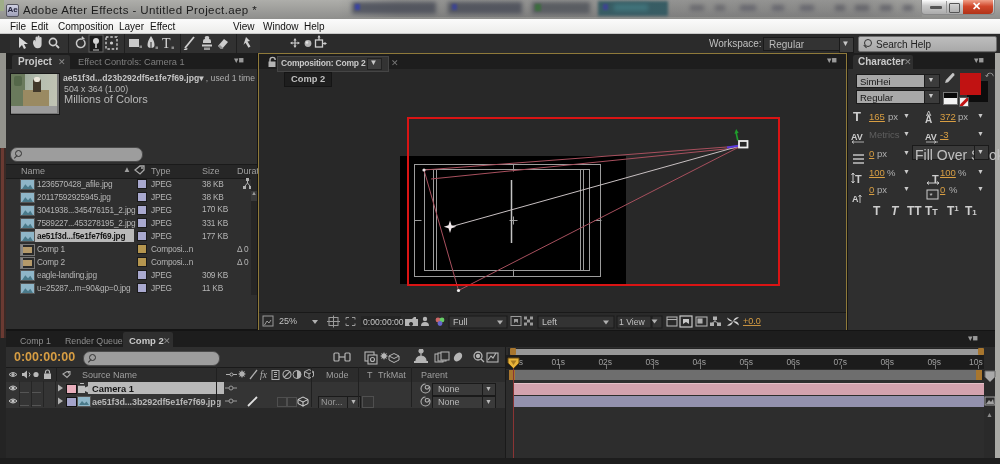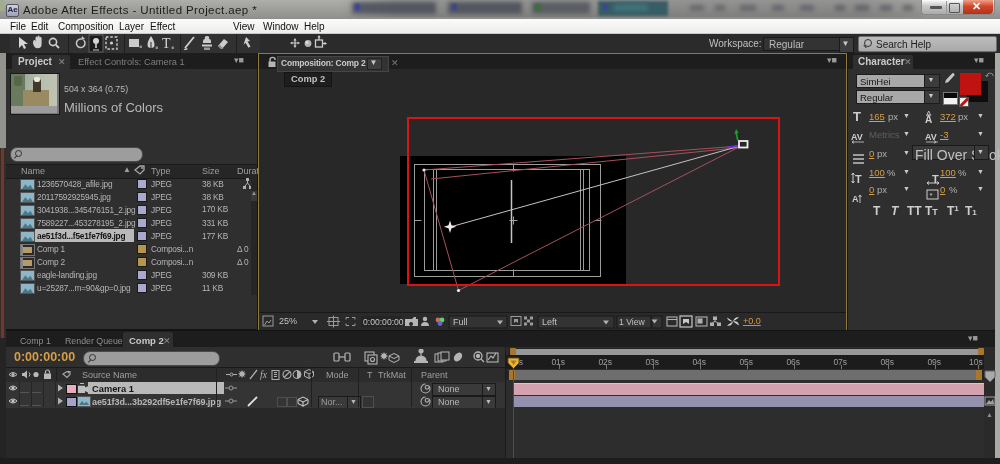--- a/index.html
+++ b/index.html
@@ -156,22 +156,23 @@
     <div class="abs" style="left:4px;top:4px;width:48px;height:40px;background:#777;border:1px solid #191919;">
 
       <div class="abs" style="left:0;top:0;width:46px;height:32px;background:linear-gradient(100deg,#9aa898 20%,#b6beb0 60%,#c2c4b4);"></div>
       <div class="abs" style="left:0;top:0px;width:14px;height:32px;background:#6a7a5c;"></div>
       <div class="abs" style="left:3px;top:2px;width:8px;height:10px;background:#55684a;border-radius:2px;"></div>
       <div class="abs" style="left:12px;top:16px;width:26px;height:16px;background:#9a8a62;"></div>
       <div class="abs" style="left:22px;top:5px;width:8px;height:13px;background:#41382a;border-radius:2px 2px 0 0;"></div>
       <div class="abs" style="left:23px;top:3px;width:6px;height:5px;background:#ece8dc;border-radius:2px;"></div>
       <div class="abs" style="left:0;top:32px;width:46px;height:7px;background:#9c9c9c;"></div>
     </div>
-    <div class="tx" style="left:58px;top:14.5px;font-size:8.8px;color:#b9b9b9;">504 x 364 (0.75)</div>
-    <div class="tx" style="left:58px;top:31px;font-size:13px;color:#b9b9b9;">Millions of Colors</div>
+    <div class="tx" style="left:57px;top:4px;font-size:8.6px;font-weight:bold;color:#c6c6c6;">ae51f3d...d23b292df5e1fe7f69.jpg▾ <span style="font-weight:normal;color:#b0b0b0;">, used 1 time</span></div>
+    <div class="tx" style="left:58px;top:14.5px;font-size:8.8px;color:#b9b9b9;">504 x 364 (1.00)</div>
+    <div class="tx" style="left:58px;top:24px;font-size:11px;color:#b9b9b9;">Millions of Colors</div>
 
     <div class="abs" style="left:4px;top:78px;width:131px;height:13px;background:#9d9d9d;border:1px solid #4a4a4a;border-radius:7px;"></div>
     <div class="abs" style="left:9px;top:81px;width:5px;height:5px;border:1.3px solid #333;border-radius:50%;"></div>
     <div class="abs" style="left:8px;top:86.5px;width:3.5px;height:1.3px;background:#333;transform:rotate(135deg);"></div>
 
     <div class="abs" style="left:0px;top:95px;width:251px;height:13px;background:#262626;border-top:1px solid #1a1a1a;border-bottom:1px solid #1a1a1a;"></div>
     <div class="tx" style="left:15px;top:96.5px;font-size:9px;color:#9e9e9e;">Name</div>
     <div class="tx" style="left:117px;top:96px;font-size:8px;color:#9e9e9e;">▲</div>
     <svg class="abs" style="left:128px;top:96px;" width="12" height="11" viewBox="0 0 12 11">
           <path d="M1 5 L6 1 L10 1 L10 5 L6 9 Z" fill="none" stroke="#a8a8a8" stroke-width="1.3"></path>

